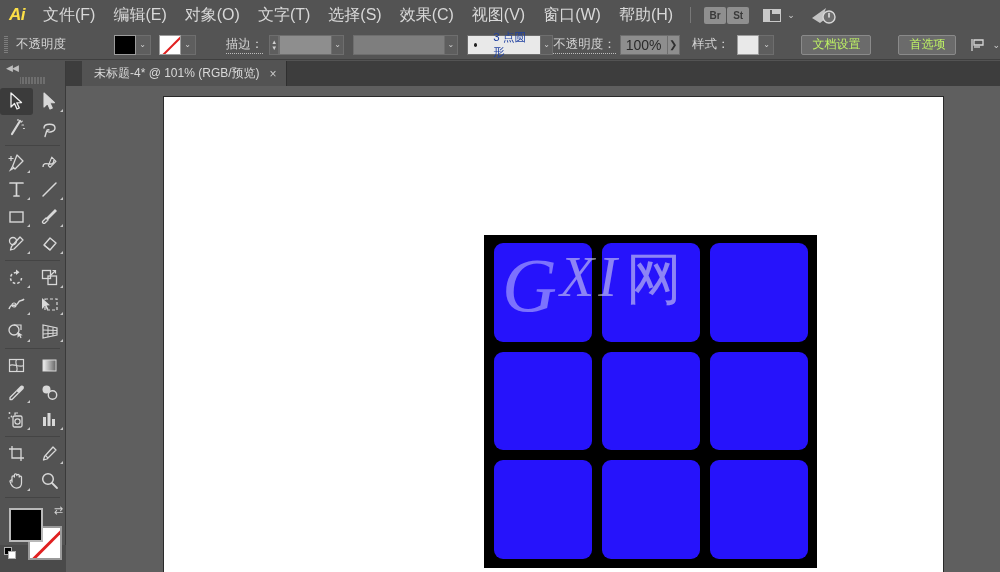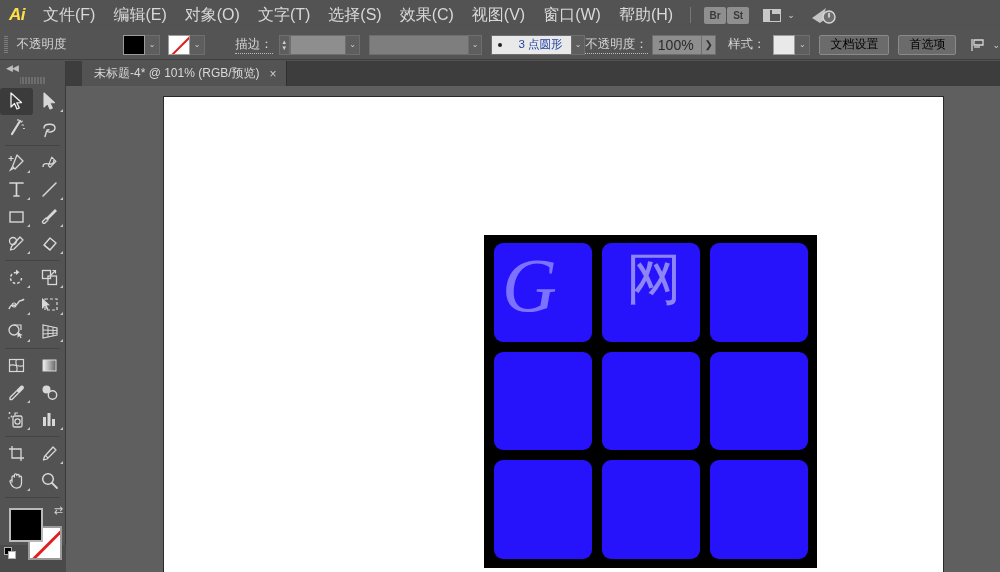--- a/index.html
+++ b/index.html
@@ -87,22 +87,22 @@
   }
   .field.dark { background: #7e7e7e; }
   .brush-field {
     width: 88px; height: 20px; background: #e9e9e9; border: 1px solid #6e6e6e;
     display: flex; align-items: center; gap: 16px; padding: 0 6px;
     color: #1e3fa0; font-size: 11.5px; cursor: pointer;
   }
   .brush-dot { width: 4px; height: 4px; background: #222; border-radius: 50%; }
   .cb-btn {
     height: 20px; background: #6b6b6b; border: 1px solid #8a8a8a; border-radius: 2px;
-    color: #000000; font-size: 12px; display: flex; align-items: center;
-    padding: 0 10px; margin-left: 9px; cursor: pointer; white-space: nowrap;
+    color: #bef264; font-size: 12px; display: flex; align-items: center;
+    padding: 0 10px; margin-left: 27px; cursor: pointer; white-space: nowrap;
   }
   .arrow-btn {
     width: 15px; height: 20px; background: #8e8e8e; border: 1px solid #6e6e6e;
     border-left: none; display: flex; align-items: center; justify-content: center;
     color: #2f2f2f; font-size: 10px; cursor: pointer;
   }
   .align-glyph { margin-left: 14px; display: flex; align-items: center; cursor: pointer; }
 
   
   .tabbar {
@@ -331,20 +331,21 @@
           <div class="cell"></div>
           <div class="cell"></div>
           <div class="cell"></div>
           <div class="cell"></div>
           <div class="cell"></div>
         </div>
       </div>
 
       <div class="watermark">
         <span class="wm-g">G</span>
+        <span class="wm-xi">XI</span>
         <span class="wm-wang">网</span>
       </div>
 
     </div>
   </div>
 
   <div class="toolbar">
     <div class="tb-header">
       <span class="tb-collapse">◀◀</span>
     </div>

